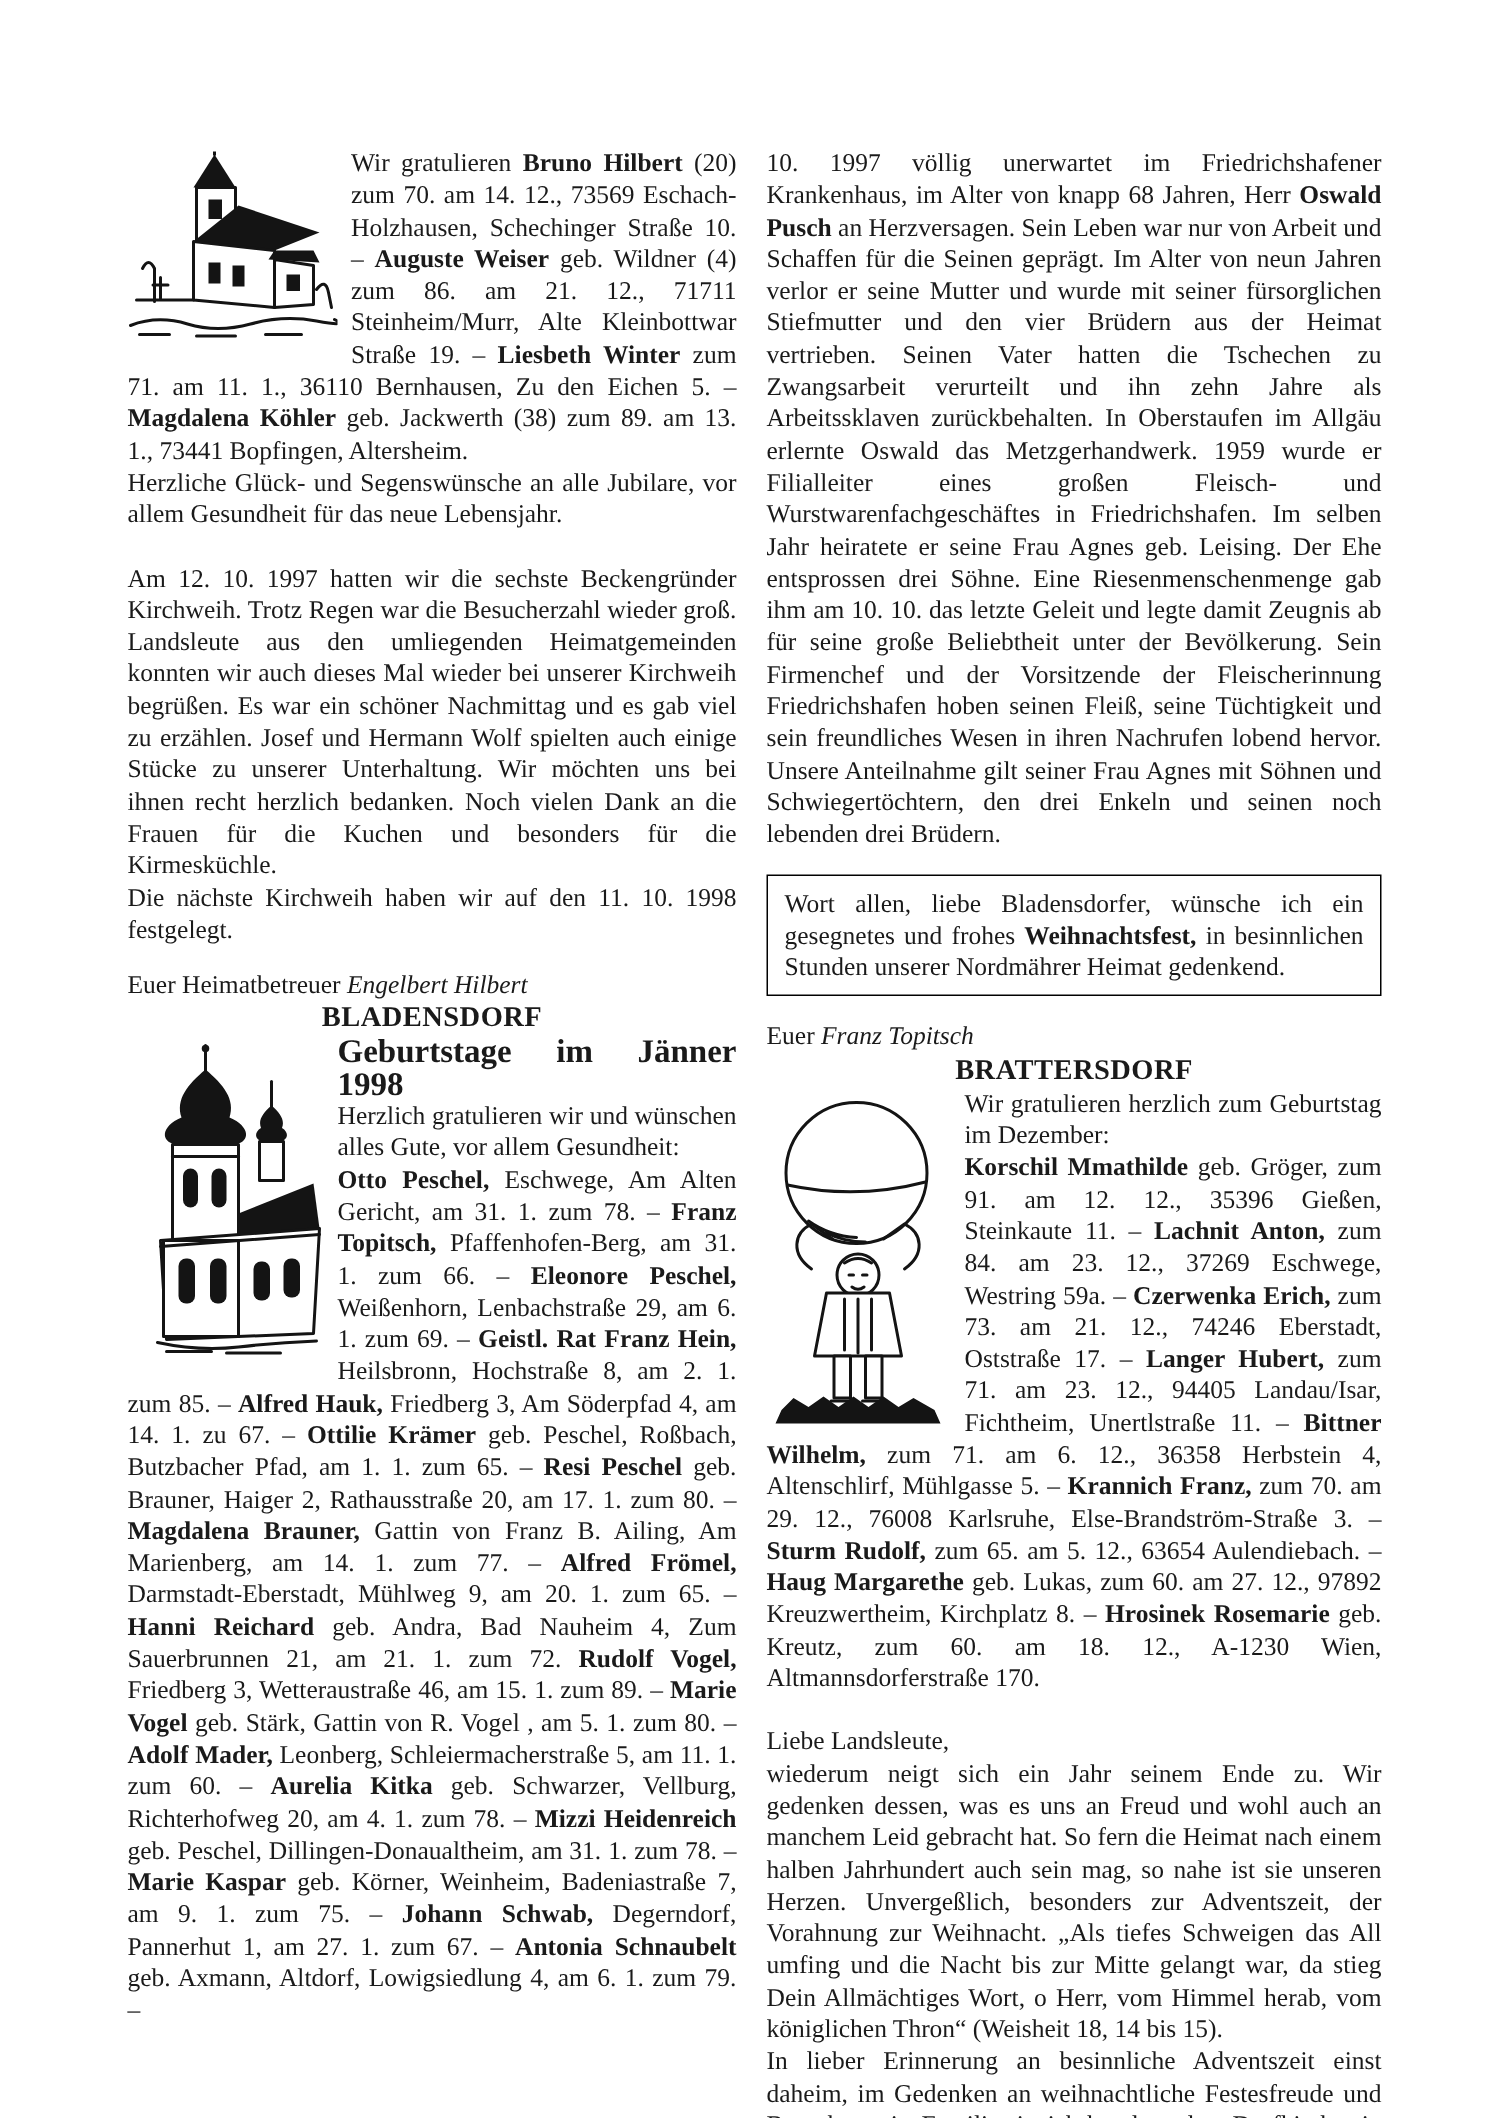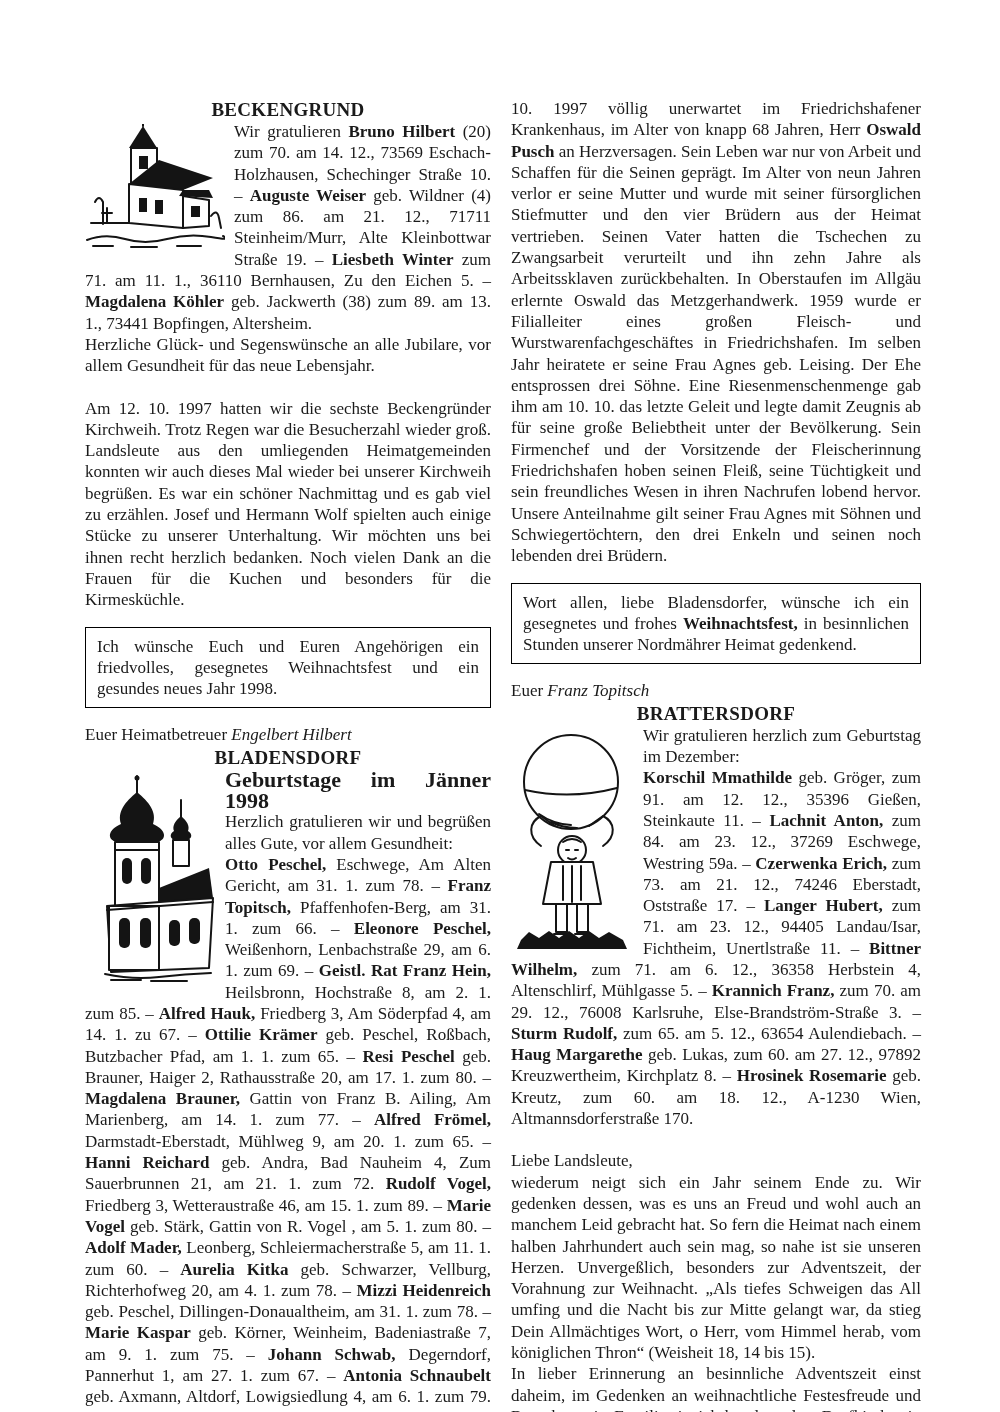--- a/index.html
+++ b/index.html
@@ -28,21 +28,20 @@
   .pageno{position:absolute;left:86px;top:1409px;font-size:17px;}
   svg .ink{stroke:#141414;fill:none;stroke-width:2;stroke-linecap:round;stroke-linejoin:round;}
   svg .inkfill{fill:#141414;stroke:none;}
   svg .paper{fill:#ffffff;stroke:#141414;stroke-width:2;stroke-linejoin:round;}
 </style>
 </head>
 <body>
 
 <div class="col" id="col-left">
 
-  <h2 class="sec">BECKENGRUND</h2>
 
   <div class="float-l church1">
     <svg width="140" height="126" viewBox="0 0 140 126" xmlns="http://www.w3.org/2000/svg">
       <polygon class="inkfill" points="58,2 72,24 44,24"></polygon>
       <line class="ink" x1="58" y1="2" x2="58" y2="-2"></line>
       <rect class="paper" x="46" y="24" width="26" height="36"></rect>
       <rect class="inkfill" x="54" y="32" width="9" height="13"></rect>
       <polygon class="inkfill" points="44,60 74,36 128,54 98,66"></polygon>
       <polygon class="paper" points="44,60 98,66 98,104 44,99"></polygon>
       <rect class="inkfill" x="54" y="74" width="8" height="14"></rect>
@@ -56,24 +55,22 @@
       <path class="ink" d="M126,92 q6,-8 8,2 l2,10"></path>
       <path class="ink" d="M2,116 q18,-7 38,-1 t42,0 t44,-2 t12,-1"></path>
       <path class="ink" d="M8,122 h20 M46,123 h26 M92,122 h24"></path>
     </svg>
   </div>
 
   <p class="rich"><span>Wir gratulieren </span><span class="b">Bruno Hilbert</span><span> (20) zum 70. am 14. 12., 73569 Eschach-Holzhausen, Schechinger Straße 10. – </span><span class="b">Auguste Weiser</span><span> geb. Wildner (4) zum 86. am 21. 12., 71711 Steinheim/Murr, Alte Kleinbottwar Straße 19. – </span><span class="b">Liesbeth Winter</span><span> zum 71. am 11. 1., 36110 Bernhausen, Zu den Eichen 5. – </span><span class="b">Magdalena Köhler</span><span> geb. Jackwerth (38) zum 89. am 13. 1., 73441 Bopfingen, Altersheim.</span></p>
   <p>Herzliche Glück- und Segenswünsche an alle Jubilare, vor allem Gesundheit für das neue Lebensjahr.</p>
 
   <p class="gap">Am 12. 10. 1997 hatten wir die sechste Beckengründer Kirchweih. Trotz Regen war die Besucherzahl wieder groß. Landsleute aus den umliegenden Heimatgemeinden konnten wir auch dieses Mal wieder bei unserer Kirchweih begrüßen. Es war ein schöner Nachmittag und es gab viel zu erzählen. Josef und Hermann Wolf spielten auch einige Stücke zu unserer Unterhaltung. Wir möchten uns bei ihnen recht herzlich bedanken. Noch vielen Dank an die Frauen für die Kuchen und besonders für die Kirmesküchle.</p>
+  <p>Die nächste Kirchweih haben wir auf den 11. 10. 1998 festgelegt.</p>
 
-  <div class="box">
-    <p>Ich wünsche Euch und Euren Angehörigen ein friedvolles, gesegnetes Weihnachtsfest und ein gesundes neues Jahr 1998.</p>
-  </div>
 
   <p class="sig"><span>Euer Heimatbetreuer </span><span class="i">Engelbert Hilbert</span></p>
 
   <h2 class="sec gap-lg">BLADENSDORF</h2>
 
   <div class="float-l church2">
     <svg width="131" height="212" viewBox="0 0 131 212" xmlns="http://www.w3.org/2000/svg">
       <line class="ink" x1="52" y1="4" x2="52" y2="22"></line>
       <circle class="inkfill" cx="52" cy="6" r="2.5"></circle>
       <path class="inkfill" d="M52,20 C40,30 32,40 36,52 C22,58 22,68 32,70 L72,70 C82,68 82,58 68,52 C72,40 64,30 52,20 Z"></path>
@@ -91,21 +88,21 @@
       <rect class="inkfill" x="55" y="146" width="11" height="30" rx="5"></rect>
       <rect class="inkfill" x="84" y="148" width="11" height="26" rx="5"></rect>
       <rect class="inkfill" x="104" y="146" width="11" height="26" rx="5"></rect>
       <line class="ink" x1="22" y1="138" x2="128" y2="130"></line>
       <path class="ink" d="M20,202 q28,6 54,3 t52,-4"></path>
       <path class="ink" d="M26,208 h30 M66,209 h36"></path>
     </svg>
   </div>
 
   <h3 class="sub">Geburtstage im Jänner 1998</h3>
-  <p>Herzlich gratulieren wir und begrüßen alles Gute, vor allem Gesundheit:</p>
+  <p>Herzlich gratulieren wir und wünschen alles Gute, vor allem Gesundheit:</p>
   <p class="rich"><span class="b">Otto Peschel,</span><span> Eschwege, Am Alten Gericht, am 31. 1. zum 78. – </span><span class="b">Franz Topitsch,</span><span> Pfaffenhofen-Berg, am 31. 1. zum 66. – </span><span class="b">Eleonore Peschel,</span><span> Weißenhorn, Lenbachstraße 29, am 6. 1. zum 69. – </span><span class="b">Geistl. Rat Franz Hein,</span><span> Heilsbronn, Hochstraße 8, am 2. 1. zum 85. – </span><span class="b">Alfred Hauk,</span><span> Friedberg 3, Am Söderpfad 4, am 14. 1. zu 67. – </span><span class="b">Ottilie Krämer</span><span> geb. Peschel, Roßbach, Butzbacher Pfad, am 1. 1. zum 65. – </span><span class="b">Resi Peschel</span><span> geb. Brauner, Haiger 2, Rathausstraße 20, am 17. 1. zum 80. – </span><span class="b">Magdalena Brauner,</span><span> Gattin von Franz B. Ailing, Am Marienberg, am 14. 1. zum 77. – </span><span class="b">Alfred Frömel,</span><span> Darmstadt-Eberstadt, Mühlweg 9, am 20. 1. zum 65. – </span><span class="b">Hanni Reichard</span><span> geb. Andra, Bad Nauheim 4, Zum Sauerbrunnen 21, am 21. 1. zum 72. </span><span class="b">Rudolf Vogel,</span><span> Friedberg 3, Wetteraustraße 46, am 15. 1. zum 89. – </span><span class="b">Marie Vogel</span><span> geb. Stärk, Gattin von R. Vogel , am 5. 1. zum 80. – </span><span class="b">Adolf Mader,</span><span> Leonberg, Schleiermacherstraße 5, am 11. 1. zum 60. – </span><span class="b">Aurelia Kitka</span><span> geb. Schwarzer, Vellburg, Richterhofweg 20, am 4. 1. zum 78. – </span><span class="b">Mizzi Heidenreich</span><span> geb. Peschel, Dillingen-Donaualtheim, am 31. 1. zum 78. – </span><span class="b">Marie Kaspar</span><span> geb. Körner, Weinheim, Badeniastraße 7, am 9. 1. zum 75. – </span><span class="b">Johann Schwab,</span><span> Degerndorf, Pannerhut 1, am 27. 1. zum 67. – </span><span class="b">Antonia Schnaubelt</span><span> geb. Axmann, Altdorf, Lowigsiedlung 4, am 6. 1. zum 79. – </span></p>
 
 </div>
 
 <div class="col" id="col-right">
 
   <p class="rich"><span>10. 1997 völlig unerwartet im Friedrichshafener Krankenhaus, im Alter von knapp 68 Jahren, Herr </span><span class="b">Oswald Pusch</span><span> an Herzversagen. Sein Leben war nur von Arbeit und Schaffen für die Seinen geprägt. Im Alter von neun Jahren verlor er seine Mutter und wurde mit seiner fürsorglichen Stiefmutter und den vier Brüdern aus der Heimat vertrieben. Seinen Vater hatten die Tschechen zu Zwangsarbeit verurteilt und ihn zehn Jahre als Arbeitssklaven zurückbehalten. In Oberstaufen im Allgäu erlernte Oswald das Metzgerhandwerk. 1959 wurde er Filialleiter eines großen Fleisch- und Wurstwarenfachgeschäftes in Friedrichshafen. Im selben Jahr heiratete er seine Frau Agnes geb. Leising. Der Ehe entsprossen drei Söhne. Eine Riesenmenschenmenge gab ihm am 10. 10. das letzte Geleit und legte damit Zeugnis ab für seine große Beliebtheit unter der Bevölkerung. Sein Firmenchef und der Vorsitzende der Fleischerinnung Friedrichshafen hoben seinen Fleiß, seine Tüchtigkeit und sein freundliches Wesen in ihren Nachrufen lobend hervor. Unsere Anteilnahme gilt seiner Frau Agnes mit Söhnen und Schwiegertöchtern, den drei Enkeln und seinen noch lebenden drei Brüdern.</span></p>
 
   <div class="box">
     <p class="rich"><span>Wort allen, liebe Bladensdorfer, wünsche ich ein gesegnetes und frohes </span><span class="b">Weihnachtsfest,</span><span> in besinnlichen Stunden unserer Nordmährer Heimat gedenkend.</span></p>

